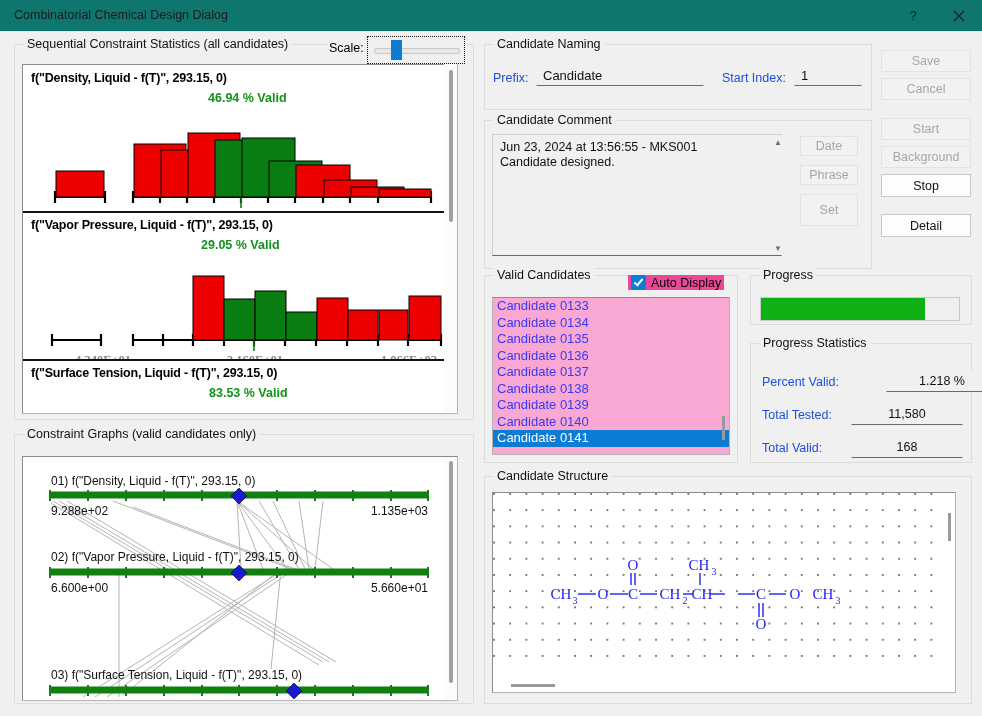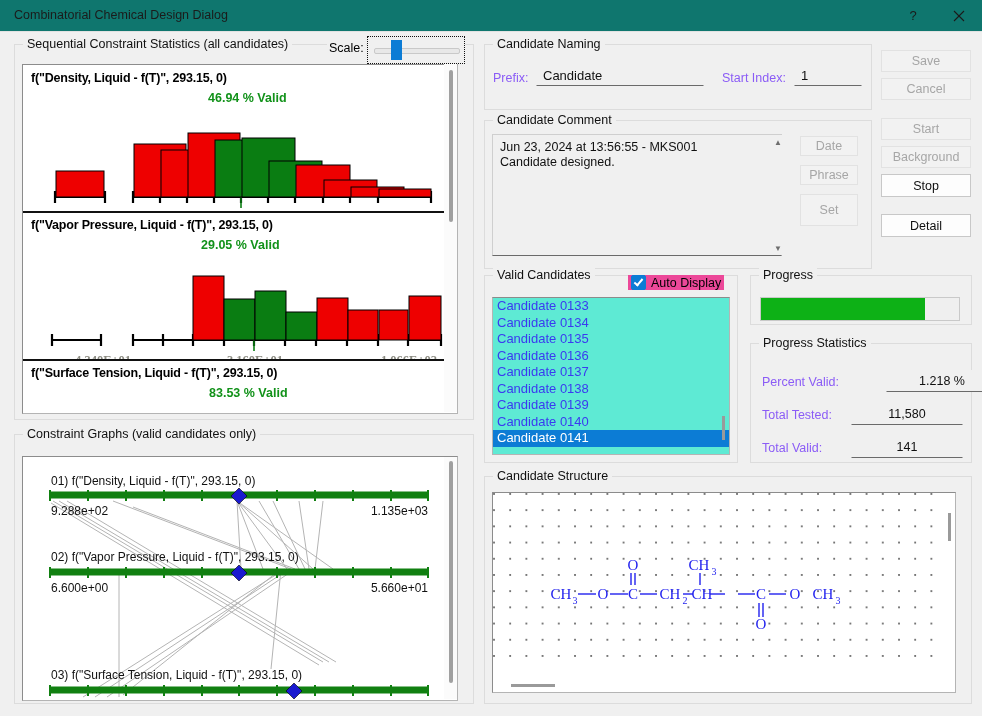--- a/index.html
+++ b/index.html
@@ -72,21 +72,21 @@
     position:absolute;left:22px;top:456px;width:434px;height:243px;
     background:#fff;border:1px solid #b4b4b4;border-top-color:#8c8c8c;border-left-color:#8c8c8c;
     overflow:hidden;
   }
   #graphs-scroll{position:absolute;left:444px;top:457px;width:13px;height:242px;background:#fbfbfb;}
   #graphs-thumb{position:absolute;left:5px;top:4px;width:4px;height:222px;background:#a0a0a0;border-radius:2px;}
   .cg-title{font-size:12px;fill:#111;font-family:"Liberation Sans",sans-serif;}
   .cg-val{font-size:12px;fill:#111;font-family:"Liberation Sans",sans-serif;}
   
   #grp-naming{left:484px;top:44px;width:386px;height:64px;}
-  .fld-label{position:absolute;font-size:12.5px;color:#8b5cf6;text-align:right;}
+  .fld-label{position:absolute;font-size:12.5px;color:#1d4ed8;text-align:right;}
   .textfield{
     position:absolute;background:#f0f0f0;border:1px solid #f0f0f0;border-bottom:1px solid #6a6a6a;
     font-size:13px;color:#101010;padding:2px 6px;box-sizing:border-box;display:flex;align-items:center;
   }
   #grp-comment{left:484px;top:120px;width:386px;height:147px;}
   #comment-box{
     position:absolute;left:492px;top:134px;width:290px;height:122px;
     background:#f0f0f0;border:1px solid #cfcfcf;border-bottom:1px solid #6a6a6a;
     box-sizing:border-box;padding:5px 7px;font-size:12.5px;line-height:15px;color:#111;
   }
@@ -100,21 +100,21 @@
   }
   .btn.disabled{color:#a6a6a6;background:#f2f2f2;border-color:#e2e2e2;}
   .btn.enabled{background:#fdfdfd;border-color:#c8c8c8;}
   
   #grp-valid{left:484px;top:275px;width:252px;height:186px;}
   #auto-display{position:absolute;left:628px;top:275px;background:#ec4899;padding:0 3px;display:flex;align-items:center;gap:5px;font-size:12.5px;}
   #auto-chk{width:13px;height:13px;background:#0c7cd5;border:1px solid #0c7cd5;border-radius:2px;position:relative;}
   #auto-chk::after{content:"";position:absolute;left:4px;top:1px;width:3px;height:7px;border:solid #fff;border-width:0 2px 2px 0;transform:rotate(40deg);}
   #cand-list{
     position:absolute;left:492px;top:297px;width:236px;height:156px;
-    background:#5eead4;border:1px solid #b4b4b4;border-top-color:#8c8c8c;overflow:hidden;
+    background:#f9a8d4;border:1px solid #b4b4b4;border-top-color:#8c8c8c;overflow:hidden;
   }
   .cand-item{height:16.5px;line-height:16.5px;padding-left:4px;font-size:13px;color:#3a3af0;white-space:nowrap;}
   .cand-item.sel{background:#0c7cd5;color:#fff;}
   #cand-sb-thumb{position:absolute;right:4px;top:118px;width:3px;height:24px;background:#9a9a9a;}
   
   #grp-progress{left:750px;top:275px;width:220px;height:48px;}
   #progress-outer{position:absolute;left:760px;top:297px;width:200px;height:24px;background:#efefef;border:1px solid #c9c9c9;box-sizing:border-box;}
   #progress-fill{height:100%;background:#0db116;}
   #grp-pstats{left:750px;top:343px;width:220px;height:118px;}
   .stat-val{
@@ -402,21 +402,21 @@
 </div>
 
 <div class="group" id="grp-pstats">
   <div class="legend">Progress Statistics</div>
 </div>
 <div class="fld-label" style="left:762px;top:375px;">Percent Valid:</div>
 <div class="stat-val" style="left:886px;top:370px;">1.218 %</div>
 <div class="fld-label" style="left:762px;top:408px;">Total Tested:</div>
 <div class="stat-val" style="left:851px;top:403px;">11,580</div>
 <div class="fld-label" style="left:762px;top:441px;">Total Valid:</div>
-<div class="stat-val" style="left:851px;top:436px;">141</div>
+<div class="stat-val" style="left:851px;top:436px;">168</div>
 
 <div class="group" id="grp-struct">
   <div class="legend">Candidate Structure</div>
 </div>
 <div id="struct-white">
   <svg width="462" height="199">
     <defs>
       <pattern id="dots" x="0" y="0" width="16.2" height="16.2" patternUnits="userSpaceOnUse">
         <circle cx="1" cy="1" r="0.9" fill="#444"></circle>
       </pattern>

